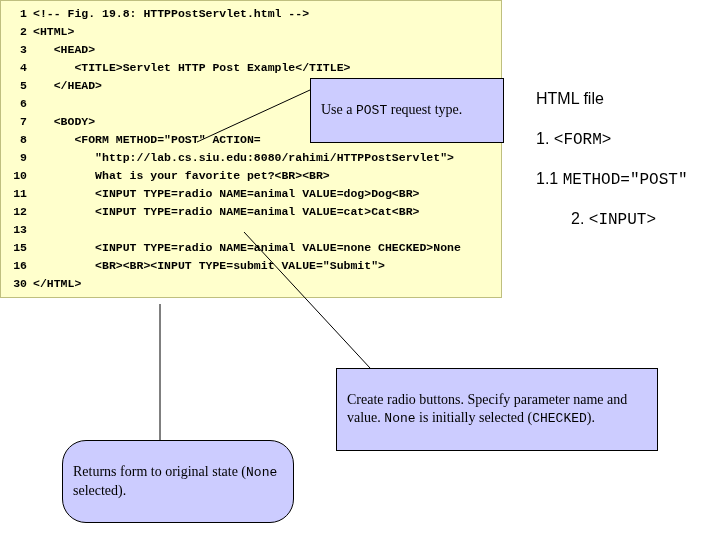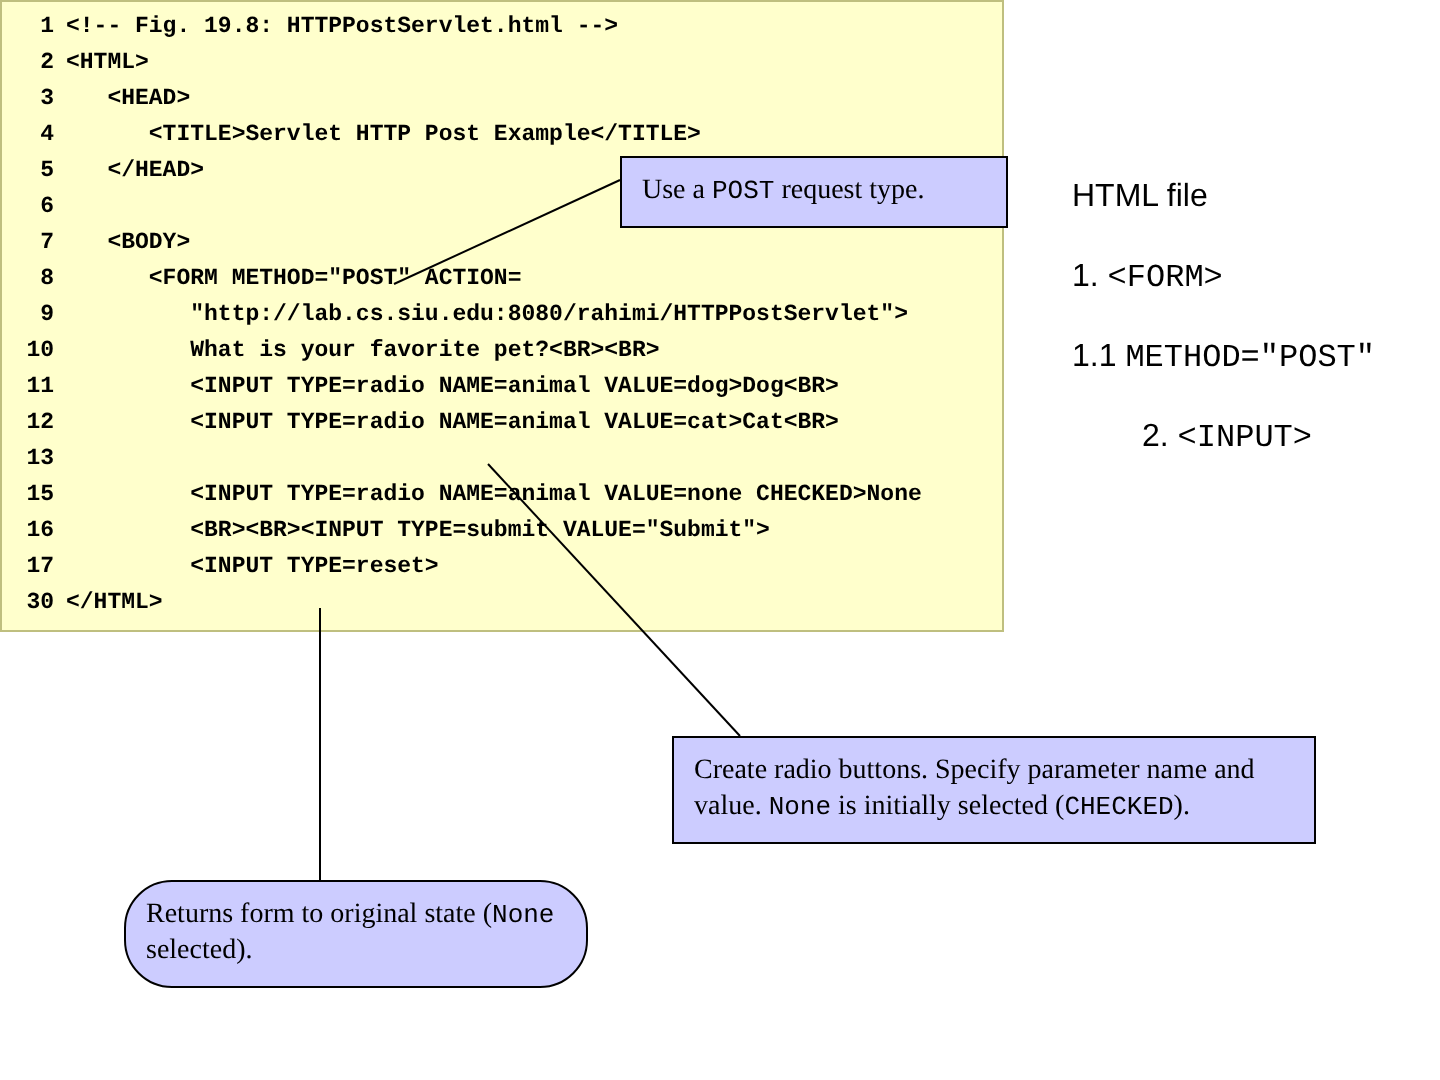--- a/index.html
+++ b/index.html
@@ -33,21 +33,21 @@
     text-align: right;
     padding-right: 6px;
     color: #000;
     flex-shrink: 0;
   }
   .code-text { color: #000; }
   .callout {
     position: absolute;
     background: #ccccff;
     border: 1px solid #000;
-    padding: 8px 10px;
+    padding: 22px 10px;
     font-family: "Times New Roman", serif;
     font-size: 14px;
     line-height: 1.3;
   }
   .callout .mono { font-family: "Courier New", monospace; font-size: 13px; }
   .annotation {
     position: absolute;
     font-family: Arial, sans-serif;
     font-size: 16px;
     color: #000;
@@ -74,21 +74,20 @@
   <div class="code-line"><span class="lineno">6</span><span class="code-text"></span></div>
   <div class="code-line"><span class="lineno">7</span><span class="code-text">   &lt;BODY&gt;</span></div>
   <div class="code-line"><span class="lineno">8</span><span class="code-text">      &lt;FORM METHOD="POST" ACTION=</span></div>
   <div class="code-line"><span class="lineno">9</span><span class="code-text">         "http://lab.cs.siu.edu:8080/rahimi/HTTPPostServlet"&gt;</span></div>
   <div class="code-line"><span class="lineno">10</span><span class="code-text">         What is your favorite pet?&lt;BR&gt;&lt;BR&gt;</span></div>
   <div class="code-line"><span class="lineno">11</span><span class="code-text">         &lt;INPUT TYPE=radio NAME=animal VALUE=dog&gt;Dog&lt;BR&gt;</span></div>
   <div class="code-line"><span class="lineno">12</span><span class="code-text">         &lt;INPUT TYPE=radio NAME=animal VALUE=cat&gt;Cat&lt;BR&gt;</span></div>
   <div class="code-line"><span class="lineno">13</span></div>
   <div class="code-line"><span class="lineno">15</span><span class="code-text">         &lt;INPUT TYPE=radio NAME=animal VALUE=none CHECKED&gt;None</span></div>
   <div class="code-line"><span class="lineno">16</span><span class="code-text">         &lt;BR&gt;&lt;BR&gt;&lt;INPUT TYPE=submit VALUE="Submit"&gt;</span></div>
-  <div class="code-line"><span class="lineno">17</span><span class="code-text">         &lt;INPUT TYPE=reset&gt;</span></div>
   <div class="code-line"><span class="lineno">30</span><span class="code-text">&lt;/HTML&gt;</span></div>
 </div>
 
 <div class="callout" style="left:310px; top:78px; width:172px;">
   <span>Use a </span><span class="mono">POST</span><span> request type.</span>
 </div>
 
 <div class="callout" style="left:336px; top:368px; width:300px;">
   <span>Create radio buttons. Specify parameter name and value. </span><span class="mono">None</span><span> is initially selected (</span><span class="mono">CHECKED</span><span>).</span>
 </div>

